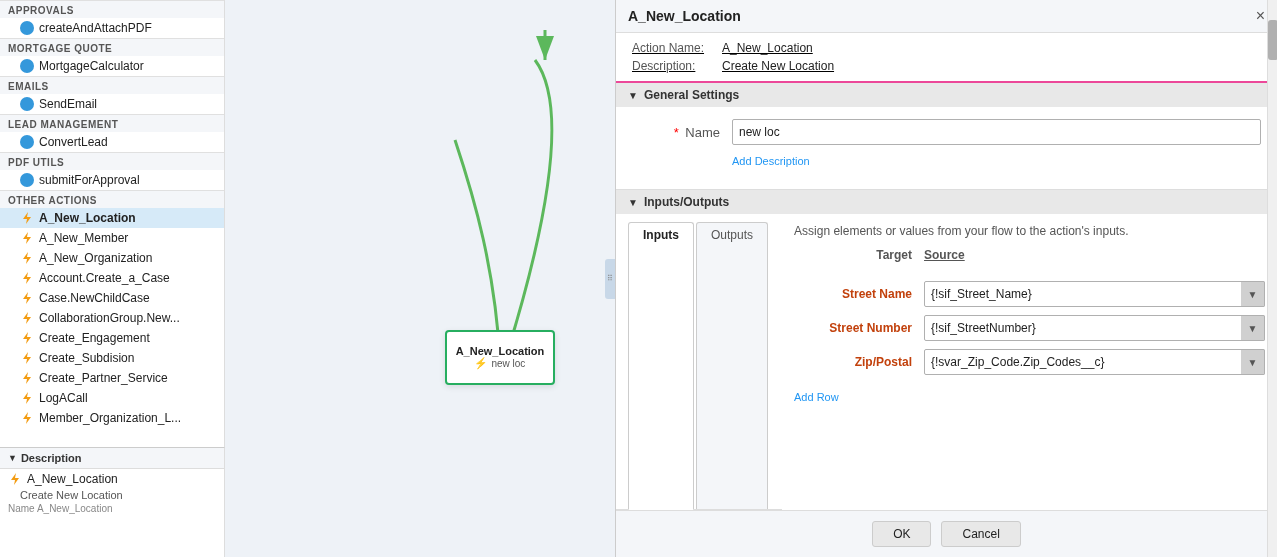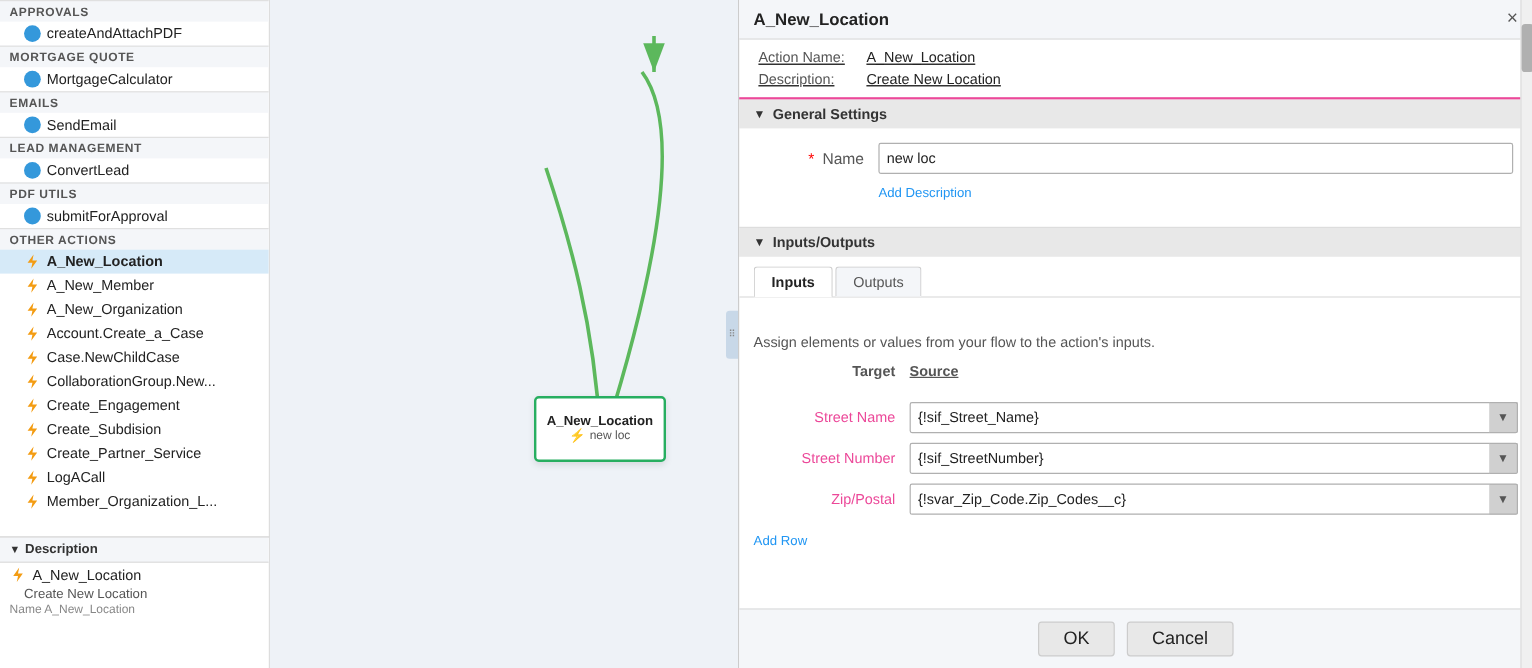--- a/index.html
+++ b/index.html
@@ -292,23 +292,22 @@
       font-size: 11px;
       color: #2196f3;
       cursor: pointer;
       text-decoration: none;
     }
 
     
     .io-section {
       flex: 1;
       display: flex;
-      flex-direction: column;
+      flex-direction: row;
       overflow: hidden;
-      gap: 20px;
     }
 
     .tabs-row {
       display: flex;
       padding: 8px 12px 0 12px;
       background: #fff;
       border-bottom: 1px solid #ddd;
       flex-shrink: 0;
     }
     .tab {
@@ -346,22 +345,23 @@
     .io-row {
       display: flex;
       align-items: center;
       margin-bottom: 8px;
     }
     .io-field-label {
       width: 130px;
       text-align: right;
       padding-right: 12px;
       font-size: 12px;
-      color: #ec4899;
-      flex-shrink: 0;
+      color: #c2410c;
+      flex-shrink: 0;
+      font-weight: bold;
     }
     .io-select-wrapper {
       flex: 1;
       position: relative;
       display: flex;
       align-items: center;
     }
     .io-select {
       flex: 1;
       height: 26px;
@@ -407,21 +407,21 @@
       justify-content: center;
       gap: 10px;
       padding: 10px;
       background: #f4f6f9;
       border-top: 1px solid #ddd;
       flex-shrink: 0;
     }
     .btn {
       padding: 5px 20px;
       border-radius: 3px;
-      font-size: 15px;
+      font-size: 12px;
       cursor: pointer;
       border: 1px solid #ccc;
     }
     .btn-ok {
       background: #e8e8e8;
       color: #222;
     }
     .btn-cancel {
       background: #e8e8e8;
       color: #222;

